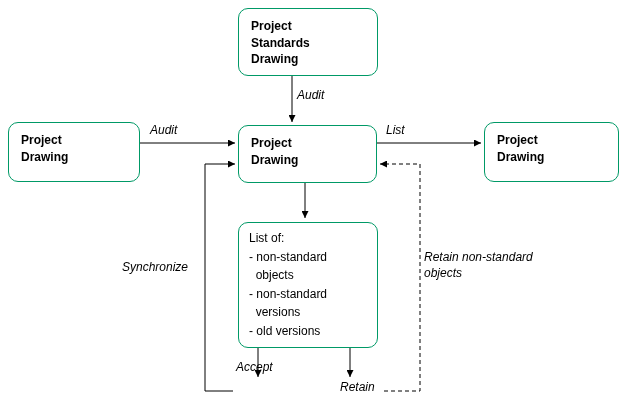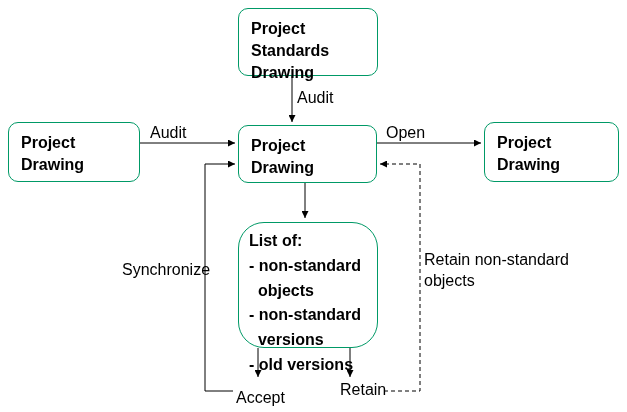--- a/index.html
+++ b/index.html
@@ -15,35 +15,35 @@
     background: var(--bg, #ffffff);
     overflow: hidden;
   }
   .node {
     position: absolute;
     box-sizing: border-box;
     border: 1px solid var(--node-border, #009966);
     border-radius: 10px;
     background: #ffffff;
     color: var(--text, #000000);
-    font-size: 16px;
+    font-size: 12px;
     font-weight: bold;
     line-height: 1.38;
     padding: 9px 8px 6px 12px;
     white-space: pre;
   }
   .node.plain {
-    font-weight: bold;
+    font-weight: normal;
     line-height: 1.55;
     padding: 6px 4px 4px 10px;
-    border-radius: 26px;
   }
   .flow-label {
     position: absolute;
-    font-size: 16px;
+    font-size: 12px;
+    font-style: italic;
     color: var(--text, #000000);
     white-space: pre;
     line-height: 1.3;
   }
   svg.connector-layer {
     position: absolute;
     left: 0; top: 0;
     width: 627px; height: 412px;
     pointer-events: none;
   }
@@ -62,21 +62,21 @@
   #node-standards { left: 238px; top: 8px;   width: 140px; height: 68px; }
   #node-left      { left: 8px;   top: 122px; width: 132px; height: 60px; }
   #node-center    { left: 238px; top: 125px; width: 139px; height: 58px; }
   #node-right     { left: 484px; top: 122px; width: 135px; height: 60px; }
   #node-list      { left: 238px; top: 222px; width: 140px; height: 126px; }
   
   #label-audit       { left: 297px; top: 88px;  }
   #label-open        { left: 150px; top: 123px; }
   #label-save        { left: 386px; top: 123px; }
   #label-synchronize { left: 122px; top: 260px; text-align: center; }
-  #label-accept      { left: 236px; top: 388px; }
+  #label-accept      { left: 236px; top: 360px; }
   #label-ignore      { left: 340px; top: 380px; }
   #label-retain      { left: 424px; top: 250px; }
 </style>
 </head>
 <body>
 
 <div class="canvas">
 
   <svg class="connector-layer" viewBox="0 0 627 412" xmlns="http://www.w3.org/2000/svg" aria-hidden="true">
     <defs>
@@ -110,20 +110,20 @@
 
   <div class="node plain" id="node-list">List of:
 - non-standard
   objects
 - non-standard
   versions
 - old versions</div>
 
   <div class="flow-label" id="label-audit">Audit</div>
   <div class="flow-label" id="label-open">Audit</div>
-  <div class="flow-label" id="label-save">Open</div>
+  <div class="flow-label" id="label-save">List</div>
   <div class="flow-label" id="label-synchronize">Synchronize</div>
   <div class="flow-label" id="label-accept">Accept</div>
   <div class="flow-label" id="label-ignore">Retain</div>
   <div class="flow-label" id="label-retain">Retain non-standard
 objects</div>
 
 </div>
 
 </body></html>

